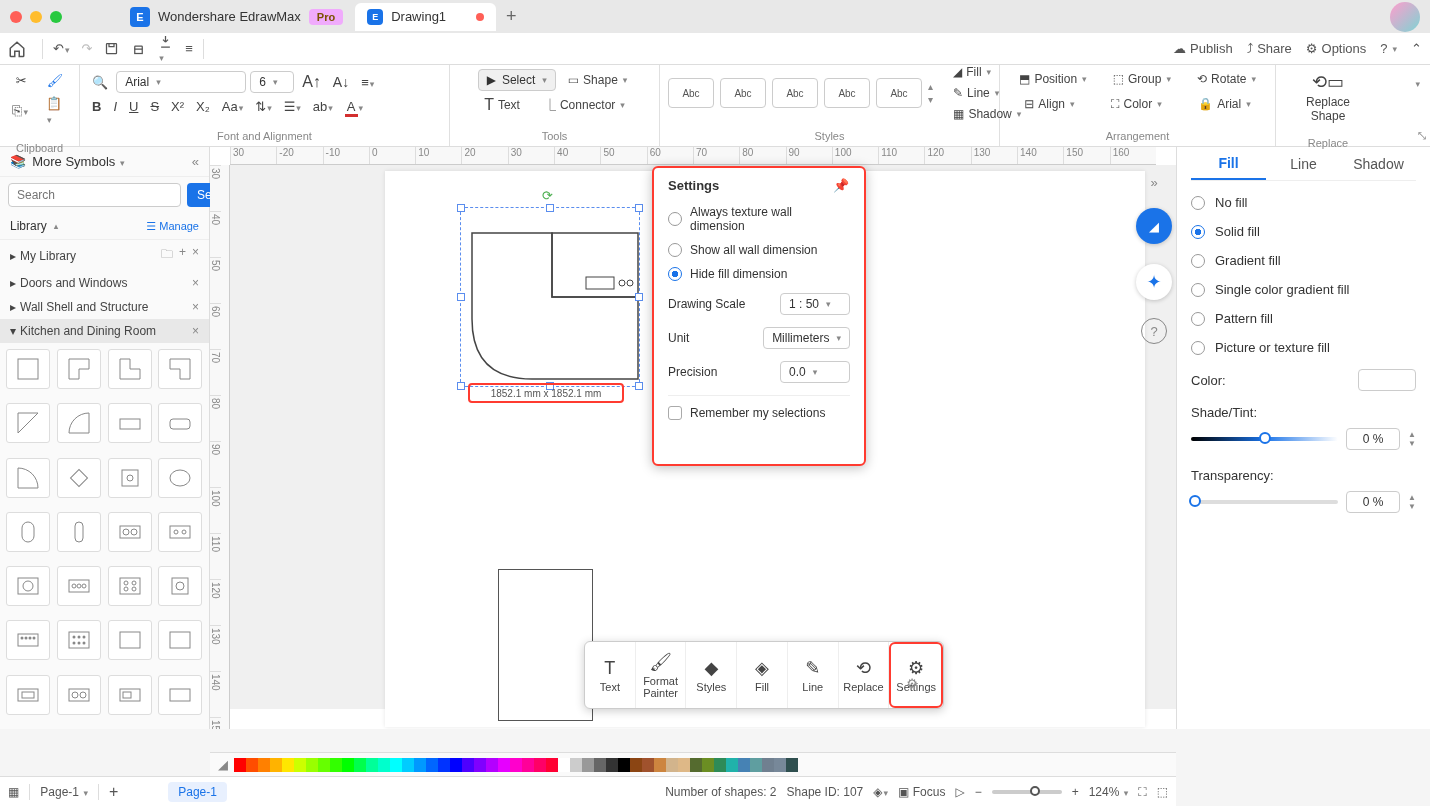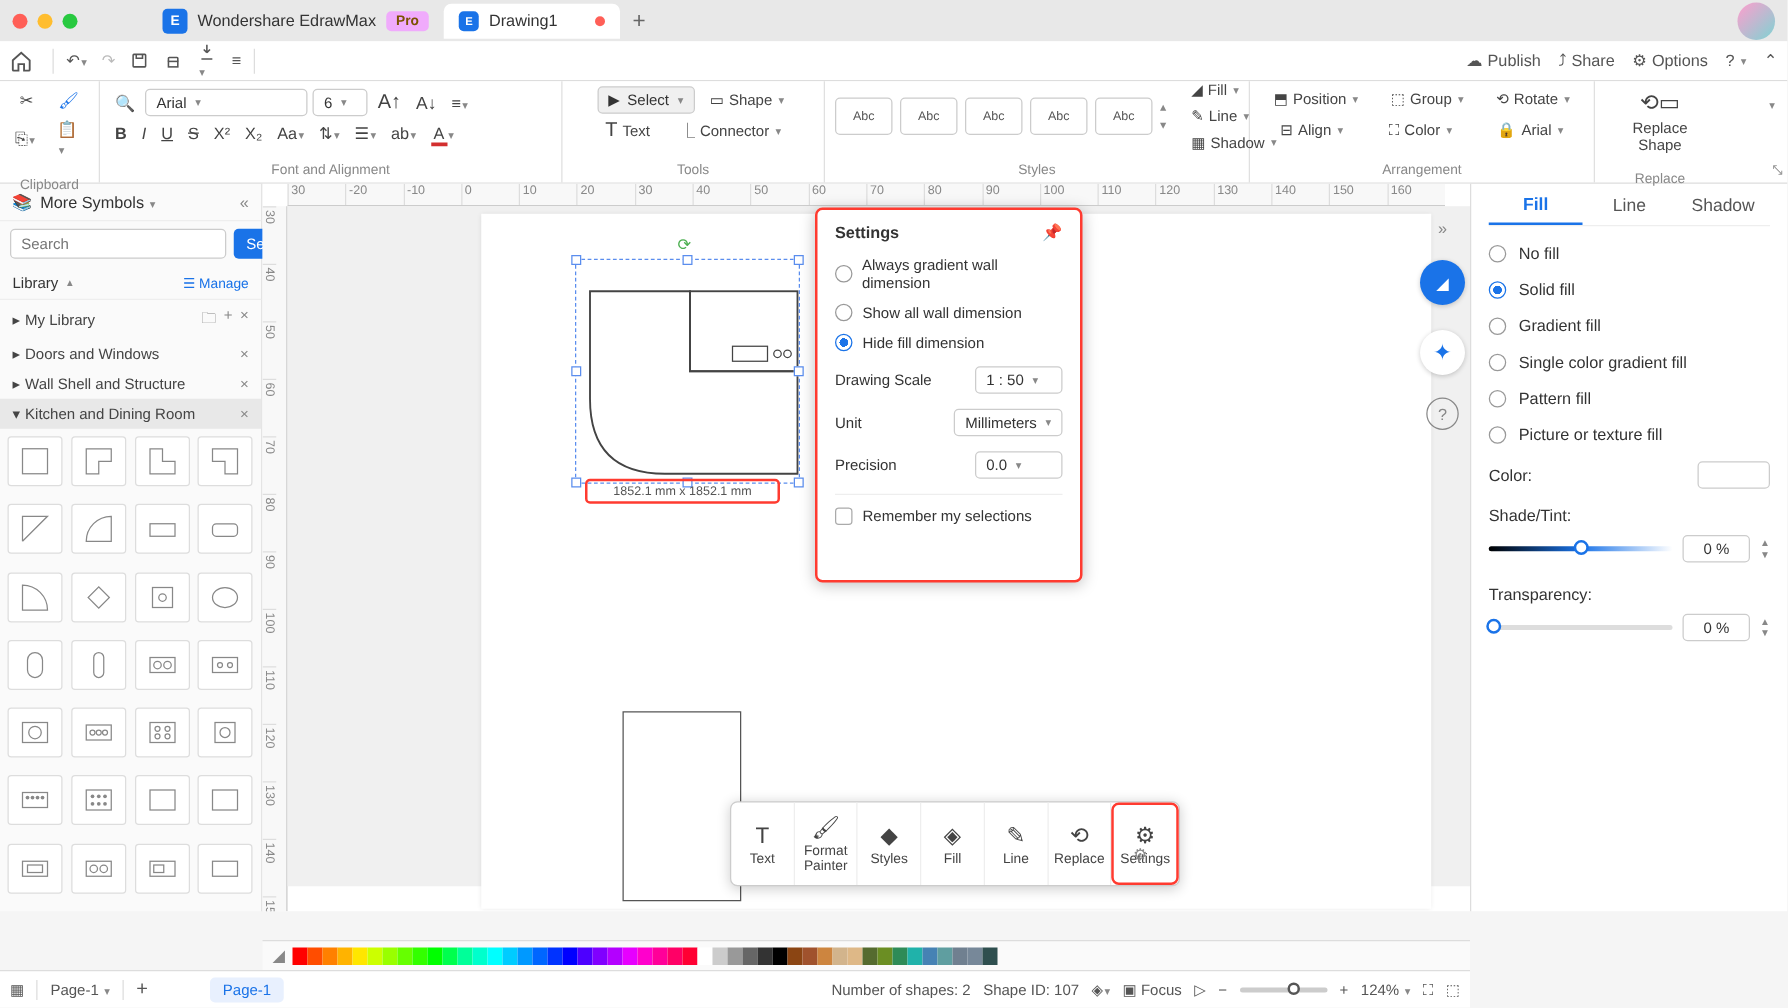--- a/index.html
+++ b/index.html
@@ -592,21 +592,21 @@
     <span class="rb-gear">⚙</span>
   </div>
 
   <div class="settings-panel">
     <div class="sp-title">
         <span>Settings</span>
         <span>📌</span>
       </div>
     <div class="sp-opt">
         <span class="radio-o"></span>
-        <span>Always gradient wall dimension</span>
+        <span>Always texture wall dimension</span>
       </div>
     <div class="sp-opt">
         <span class="radio-o"></span>
         <span>Show all wall dimension</span>
       </div>
     <div class="sp-opt">
         <span class="radio-o chk"></span>
         <span>Hide fill dimension</span>
       </div>
     <div class="sp-row">

